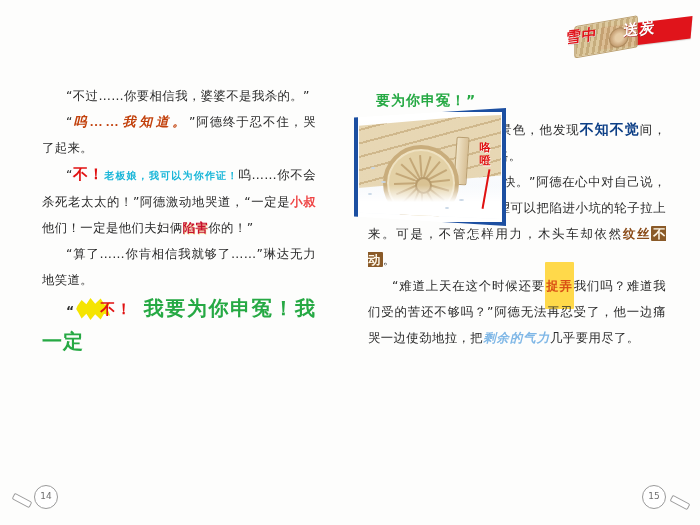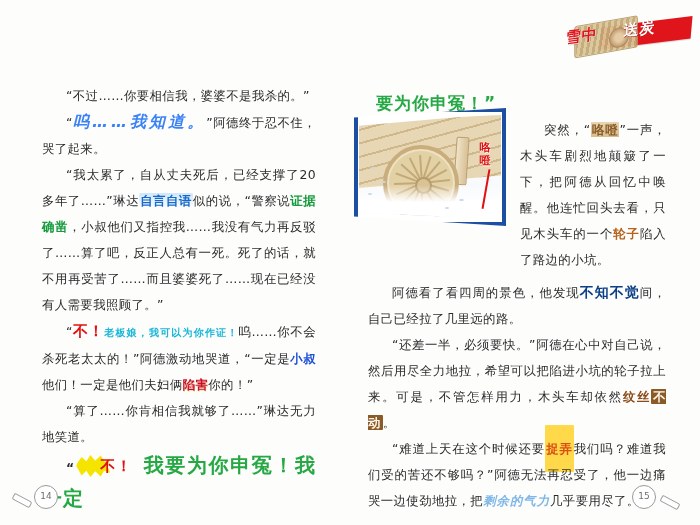--- a/index.html
+++ b/index.html
@@ -78,21 +78,21 @@
   
   .hl-blue{
     color:#1669c8;font-weight:bold;
     background:linear-gradient(180deg,#cfe6fb 0%,#eaf5ff 60%,transparent 100%);
     padding:0 1px;border-radius:2px;
   }
   .hl-green-red{color:#159a3c;font-weight:bold;position:relative;}
   .hl-red{color:#e11111;font-weight:bold;font-size:15px;}
   .hl-cyan{color:#18b6d8;font-weight:bold;font-size:10px;letter-spacing:1px;}
   .hl-green{color:#26a944;font-weight:bold;font-size:15px;letter-spacing:1px;}
-  .hl-violet{color:#1d4ed8;font-weight:bold;margin-top:32px;}
+  .hl-violet{color:#ef4444;font-weight:bold;margin-top:32px;}
   .hl-darkred{
     color:#c8102e;font-weight:bold;
     text-shadow:0.5px 0.5px 0 #f7e4a8;
   }
   .hl-navy{color:#0d3f86;font-weight:bold;font-size:14px;}
   .hl-brown{color:#8a4b18;font-weight:bold;}
   .hl-brown-inv{
     color:#fdf6e8;font-weight:bold;
     background:#8a5a28;padding:0 2px;border-radius:1px;
   }
@@ -189,21 +189,21 @@
     text-shadow:0.5px 0.5px 0 #fff;
   }
   .sfx-line{
     position:absolute;right:15px;top:54px;width:1.5px;height:40px;
     background:#e01111;transform:rotate(10deg);
   }
 
   
   .pagenum{position:absolute;bottom:14px;width:54px;height:26px;color:#8a8a8a;}
   .pagenum.left{left:10px;text-decoration:underline;}
-  .pagenum.right{right:20px;}
+  .pagenum.right{right:10px;}
   .mag-circle{
     position:absolute;top:0;width:22px;height:22px;border-radius:50%;
     border:1.5px solid #9a9a9a;
     font-size:9px;line-height:21px;text-align:center;color:#6f6f6f;
     background:#fff;
   }
   .pagenum.left .mag-circle{right:6px;}
   .pagenum.right .mag-circle{left:6px;}
   .mag-handle{
     position:absolute;top:12px;width:18px;height:5px;
@@ -215,26 +215,23 @@
 </head>
 <body>
 
 <div class="spread">
 
   <div class="page page-left">
 
     <p class="para indent">“不过……你要相信我，婆婆不是我杀的。”</p>
 
     <p class="para indent">
-      <span>“</span><span class="hl-hand" style="color:#3b82f6;font-size:16px;letter-spacing:3px;">呜……我知道。</span><span>”阿德终于忍不住，哭了起来。</span>
+      <span>“</span><span class="hl-hand" style="color:#c2410c;font-size:13px;letter-spacing:3px;font-family:Liberation Serif, serif;">呜……我知道。</span><span>”阿德终于忍不住，哭了起来。</span>
     </p>
 
-    <p class="para indent">
-      <span>“我太累了，自从丈夫死后，已经支撑了20多年了……”琳达</span><span class="hl-blue">自言自语</span><span>似的说，“警察说</span><span class="hl-green-red">证据确凿</span><span>，小叔他们又指控我……我没有气力再反驳了……算了吧，反正人总有一死。死了的话，就不用再受苦了……而且婆婆死了……现在已经没有人需要我照顾了。”</span>
-    </p>
 
     <p class="para indent">
       <span>“</span><span class="hl-red">不！</span><span class="hl-cyan">老板娘，我可以为你作证！</span><span>呜……你不会杀死老太太的！”阿德激动地哭道，“一定是</span><span class="hl-violet">小叔</span><span>他们！一定是他们夫妇俩</span><span class="hl-darkred">陷害</span><span>你的！”</span>
     </p>
 
     <p class="para indent">“算了……你肯相信我就够了……”琳达无力地笑道。</p>
 
     <p class="para indent big-green-line">
       <span style="font-size:12.4px;color:#2b2b2b;">“</span><span class="burst"><span class="star"></span><span class="bu">不！</span></span><span class="hl-green" style="font-size:20px;margin-left:32px;">我要为你申冤！我一定</span>
     </p>
@@ -246,21 +243,21 @@
   </div>
 
   <div class="page page-right">
 
     <div class="logo">
       <div class="logo-banner"></div>
       <div class="logo-cart"></div>
       <div class="logo-text"><span class="wz">雪中</span><span class="st">送炭</span></div>
     </div>
 
-    <h2 class="hl-green" style="font-size:17px;margin:34px 0 2px 8px;letter-spacing:1px;">要为你申冤！”</h2>
+    <h2 class="hl-green" style="font-size:14px;margin:34px 0 2px 8px;letter-spacing:1px;">要为你申冤！”</h2>
 
     <div class="illus-wrap">
       <div class="illus-frame"></div>
       <div class="illus-inner">
         <div class="planks"></div>
         <div class="plank-post"></div>
         <div class="wheel">
           <div class="spoke" style="transform:rotate(0deg)"></div>
           <div class="spoke" style="transform:rotate(22deg)"></div>
           <div class="spoke" style="transform:rotate(44deg)"></div>
@@ -283,25 +280,20 @@
         <div class="snow-fleck" style="left:12px;top:52px;width:4px;height:2px;"></div>
         <div class="snow-fleck" style="left:22px;top:66px;width:5px;height:2px;"></div>
         <div class="snow-fleck" style="left:9px;top:78px;width:4px;height:2px;"></div>
         <div class="snow-fleck" style="left:100px;top:84px;width:5px;height:2px;"></div>
         <div class="snow-fleck" style="left:86px;top:92px;width:4px;height:2px;"></div>
         <div class="sfx">咯噔</div>
         <div class="sfx-line"></div>
       </div>
     </div>
 
-    <div style="margin-left:152px;">
-      <p class="para indent" style="text-indent:24px;">
-        <span>突然，“</span><span class="hl-tanbox">咯噔</span><span>”一声，木头车剧烈地颠簸了一下，把阿德从回忆中唤醒。他连忙回头去看，只见木头车的一个</span><span style="color:#b5621a;font-weight:bold;border-bottom:0;">轮子</span><span>陷入了路边的小坑。</span>
-      </p>
-    </div>
 
     <div style="margin-left:0;margin-top:6px;">
       <p class="para indent">
         <span>阿德看了看四周的景色，他发现</span><span class="hl-navy">不知不觉</span><span>间，自己已经拉了几里远的路。</span>
       </p>
 
       <p class="para indent">
         <span>“还差一半，必须要快。”阿德在心中对自己说，然后用尽全力地拉，希望可以把陷进小坑的轮子拉上来。可是，不管怎样用力，木头车却依然</span><span class="hl-brown">纹丝</span><span class="hl-brown-inv">不动</span><span>。</span>
       </p>
 

